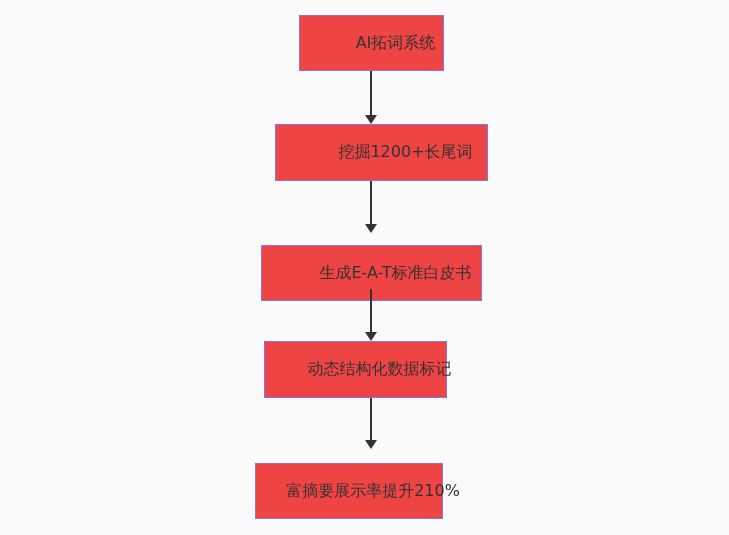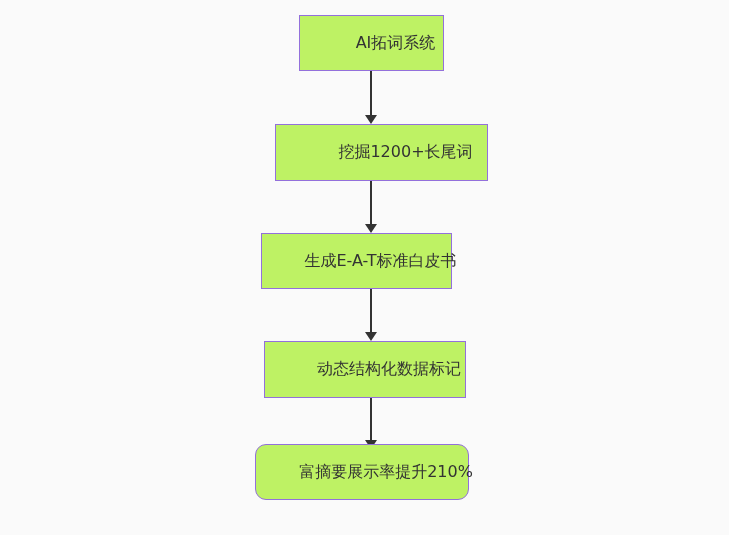--- a/index.html
+++ b/index.html
@@ -14,36 +14,36 @@
     overflow: hidden;
   }
   .canvas {
     position: relative;
     width: 729px;
     height: 535px;
   }
   .node {
     position: absolute;
     box-sizing: border-box;
-    background: #bef264;
+    background: #ef4444;
     border: 1px solid #9370db;
     color: #333333;
     font-size: 16px;
     display: flex;
     align-items: center;
     justify-content: center;
     text-align: center;
     white-space: nowrap;
     padding-left: 48px;
   }
   .node-1 { left: 299px; top: 15px;  width: 145px; height: 56px; }
   .node-2 { left: 275px; top: 124px; width: 213px; height: 57px; }
-  .node-3 { left: 261px; top: 233px; width: 191px; height: 56px; text-align: right; }
-  .node-4 { left: 264px; top: 341px; width: 202px; height: 57px; }
-  .node-5 { left: 255px; top: 444px; width: 214px; height: 56px; border-radius: 11px; }
+  .node-3 { left: 261px; top: 245px; width: 221px; height: 56px; text-align: right; }
+  .node-4 { left: 264px; top: 341px; width: 183px; height: 57px; }
+  .node-5 { left: 255px; top: 463px; width: 188px; height: 56px; }
 
   .arrow {
     position: absolute;
     left: 364px;          
     width: 14px;
   }
   .arrow-1 { top: 71px;  height: 53px; }
   .arrow-2 { top: 181px; height: 52px; }
   .arrow-3 { top: 289px; height: 52px; }
   .arrow-4 { top: 398px; height: 51px; }

